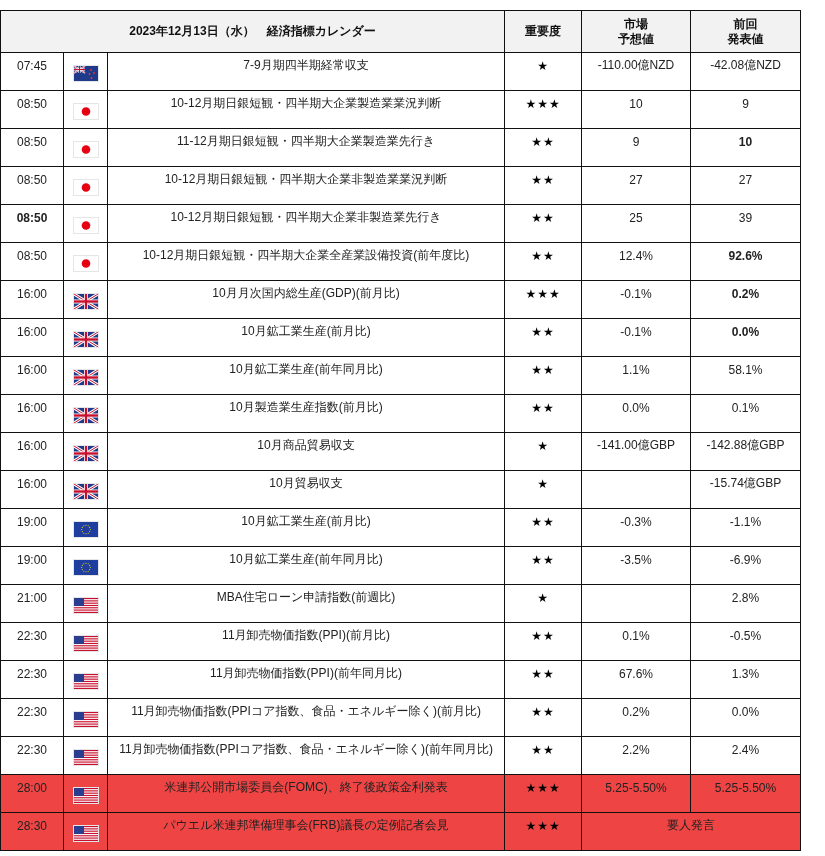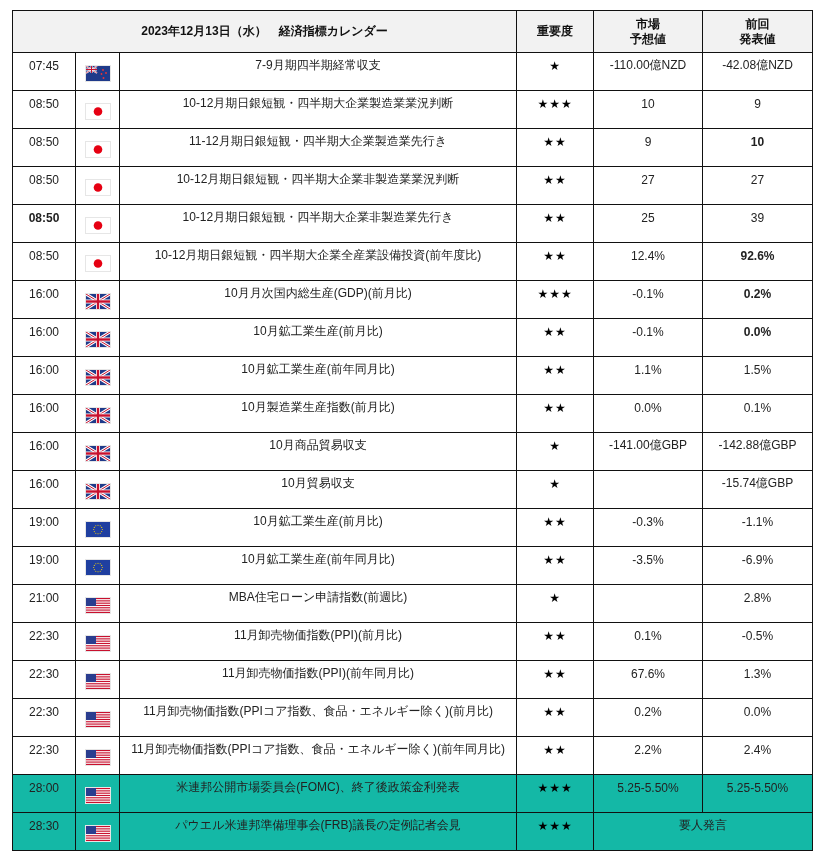--- a/index.html
+++ b/index.html
@@ -1,18 +1,18 @@
 <!DOCTYPE html>
 <html><head>
 <meta charset="utf-8">
 <style>
   html, body { margin: 0; padding: 0; background: #ffffff; }
   body { width: 825px; height: 856px; position: relative; font-family: "Liberation Sans", "DejaVu Sans", sans-serif; color: #222; }
   table.cal {
-    position: absolute; left: 12px; top: 10px;
+    position: absolute; left: 0; top: 10px;
     border-collapse: collapse; table-layout: fixed;
     width: 800px;
     font-size: 12px;
   }
   table.cal td, table.cal th {
     border: 1px solid #111;
     text-align: center;
     vertical-align: middle;
     padding: 0;
     overflow: hidden;
@@ -21,21 +21,21 @@
   table.cal th {
     background: #f2f2f2;
     font-weight: bold;
     height: 41px;
     line-height: 15px;
     font-size: 12px;
     color: #111;
   }
   table.cal tr.row td { height: 37px; }
   table.cal tr.row td .txt { position: relative; top: -6px; display: inline-block; }
-  table.cal tr.hl td { background: #14b8a6; }
+  table.cal tr.hl td { background: #ef4444; }
   .b { font-weight: bold; }
   .stars { font-size: 12px; letter-spacing: 1px; color: #000; }
   .flag { display: inline-block; width: 24px; height: 15px; position: relative; top: 2px; vertical-align: middle; box-shadow: 0 0 0 1px #e6e6e6; }
   .flag svg { display: block; width: 24px; height: 15px; }
 </style>
 </head>
 <body>
 
 <table class="cal">
   <colgroup>
@@ -170,21 +170,21 @@
               <path d="M0 0L24 15M24 0L0 15" stroke="#fff" stroke-width="3"></path>
               <path d="M0 0L24 15M24 0L0 15" stroke="#c8102e" stroke-width="1"></path>
               <rect x="10" y="0" width="4" height="15" fill="#fff"></rect>
               <rect x="0" y="5.5" width="24" height="4" fill="#fff"></rect>
               <rect x="10.8" y="0" width="2.4" height="15" fill="#c8102e"></rect>
               <rect x="0" y="6.3" width="24" height="2.4" fill="#c8102e"></rect>
             </svg></span></td>
         <td><span class="txt">10月鉱工業生産(前年同月比)</span></td>
         <td><span class="txt stars">★★</span></td>
         <td><span class="txt">1.1%</span></td>
-        <td><span class="txt">1.5%</span></td>
+        <td><span class="txt">58.1%</span></td>
       </tr>
       <tr class="row">
         <td><span class="txt">16:00</span></td>
         <td><span class="flag"><svg viewBox="0 0 24 15">
               <rect width="24" height="15" fill="#1f3a8a"></rect>
               <path d="M0 0L24 15M24 0L0 15" stroke="#fff" stroke-width="3"></path>
               <path d="M0 0L24 15M24 0L0 15" stroke="#c8102e" stroke-width="1"></path>
               <rect x="10" y="0" width="4" height="15" fill="#fff"></rect>
               <rect x="0" y="5.5" width="24" height="4" fill="#fff"></rect>
               <rect x="10.8" y="0" width="2.4" height="15" fill="#c8102e"></rect>

